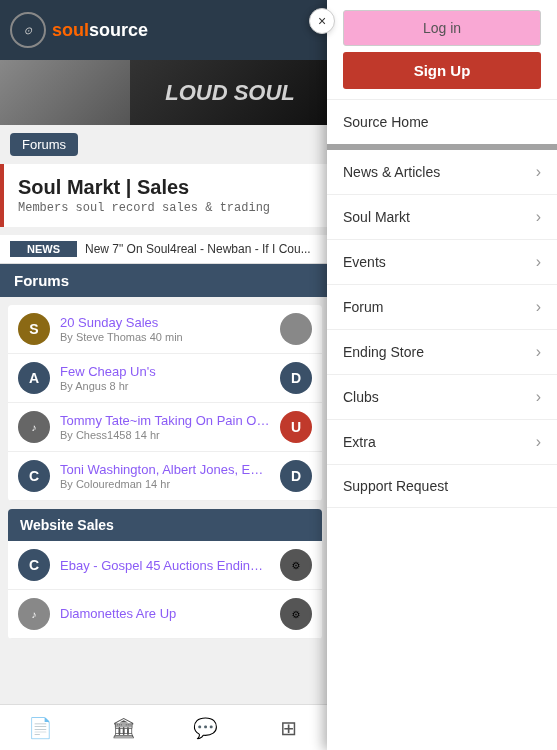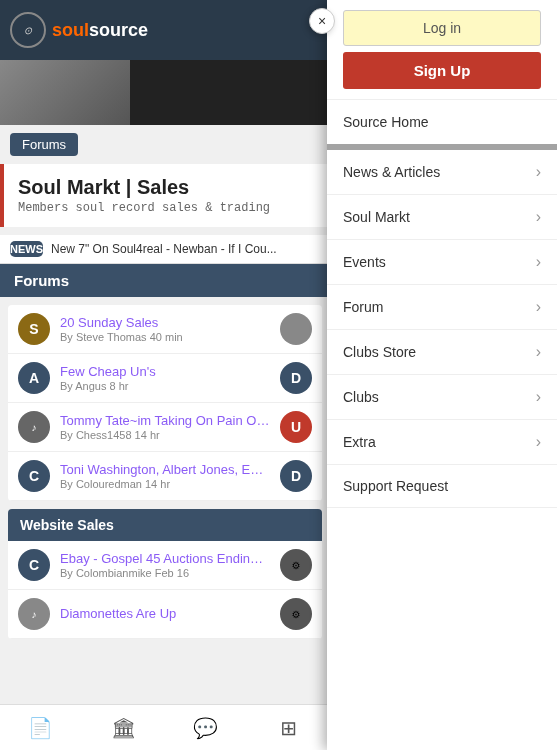--- a/index.html
+++ b/index.html
@@ -124,22 +124,22 @@
       align-items: center;
       gap: 8px;
       font-size: 12px;
       border-bottom: 1px solid #ddd;
       overflow: hidden;
     }
 
     .news-tag {
       background: #3a5068;
       color: white;
-      padding: 2px 0;
-      border-radius: 5px;
+      padding: 2px 17px;
+      border-radius: 0;
       font-size: 11px;
       font-weight: bold;
       flex-shrink: 0;
     }
 
     .news-text {
       color: #333;
       white-space: nowrap;
       overflow: hidden;
       text-overflow: ellipsis;
@@ -253,21 +253,21 @@
     }
 
     .overlay-log-in {
       padding: 10px 16px;
       border-bottom: 1px solid #eee;
     }
 
     .log-in-btn {
       width: 100%;
       padding: 9px;
-      background: #fef9c3;
+      background: #f9a8d4;
       border: 1px solid #ccc;
       color: #555;
       font-size: 14px;
       cursor: pointer;
       border-radius: 3px;
     }
 
     .sign-up-btn {
       width: 100%;
       padding: 10px;
@@ -349,20 +349,23 @@
       <div class="logo-icon">⊙</div>
       <span class="logo-text">
         <span>soul</span>source
       </span>
     </div>
   </div>
 
   
   <div class="banner-area">
     <div class="banner-car"></div>
+    <div class="banner-text-area">
+      <span>LOUD SOUL</span>
+    </div>
   </div>
 
   
   <div class="forums-pill">Forums</div>
 
   
   <div class="page-header-section">
     <div class="page-title-bg">Soul Markt | Sales</div>
     <div class="page-subtitle-bg">Members soul record sales &amp; trading</div>
   </div>
@@ -421,21 +424,20 @@
 
   
   <div class="forum-group">
     <div class="forum-group-header">Website Sales</div>
     <div class="forum-group-body">
 
       <div class="forum-item">
         <div class="avatar" style="background:#3a5068;">C</div>
         <div class="forum-item-text">
           <div class="forum-item-title">Ebay - Gospel 45 Auctions Ending This S...</div>
-          <div class="forum-item-meta">By Colombianmike Feb 16</div>
         </div>
         <div class="second-col-avatar" style="background:#555; border-radius:50%; font-size:10px; display:flex;align-items:center;justify-content:center;">⚙</div>
       </div>
 
       <div class="forum-item">
         <div class="avatar" style="background:#888; font-size:10px;">♪</div>
         <div class="forum-item-text">
           <div class="forum-item-title">Diamonettes Are Up</div>
           <div class="forum-item-meta"></div>
         </div>
@@ -483,21 +485,21 @@
       <span class="menu-item-label">Events</span>
       <span class="menu-item-arrow">›</span>
     </div>
 
     <div class="menu-item">
       <span class="menu-item-label">Forum</span>
       <span class="menu-item-arrow">›</span>
     </div>
 
     <div class="menu-item">
-      <span class="menu-item-label">Clubs Store</span>
+      <span class="menu-item-label">Ending Store</span>
       <span class="menu-item-arrow">›</span>
     </div>
 
     <div class="menu-item">
       <span class="menu-item-label">Clubs</span>
       <span class="menu-item-arrow">›</span>
     </div>
 
     <div class="menu-item">
       <span class="menu-item-label">Extra</span>

